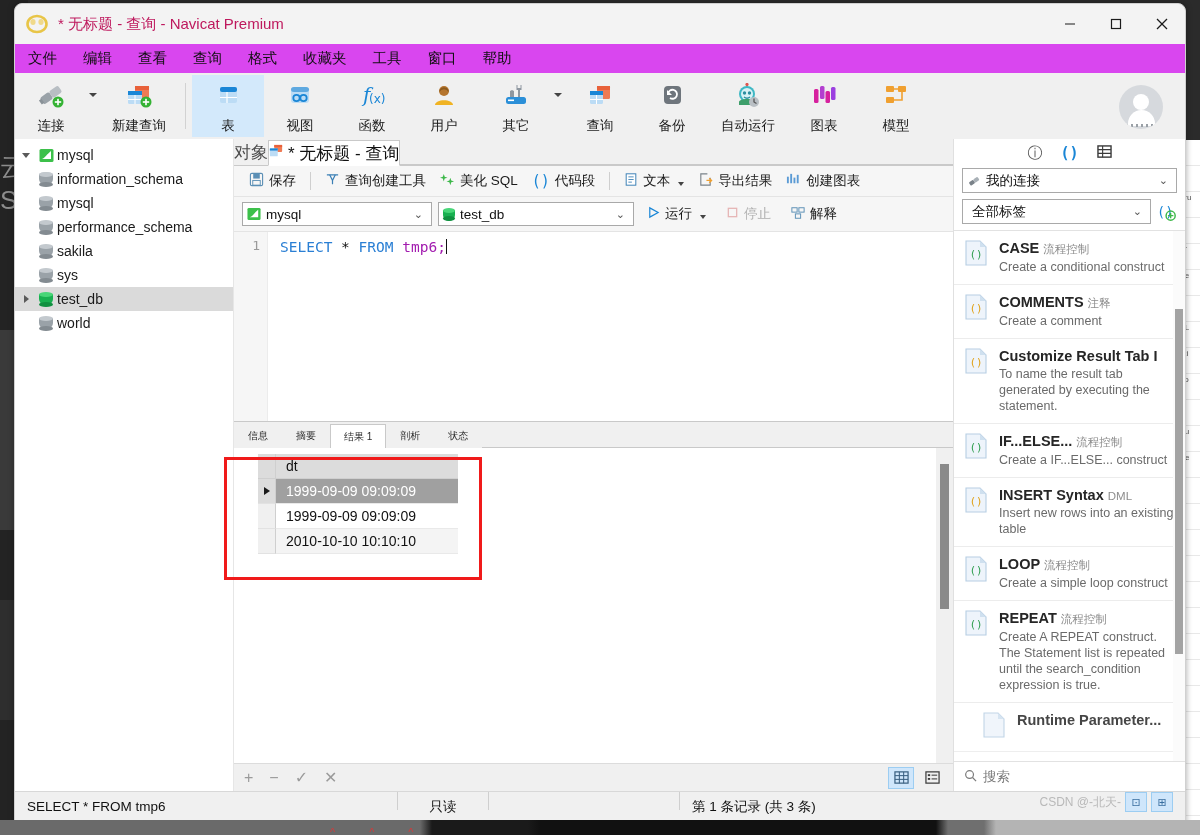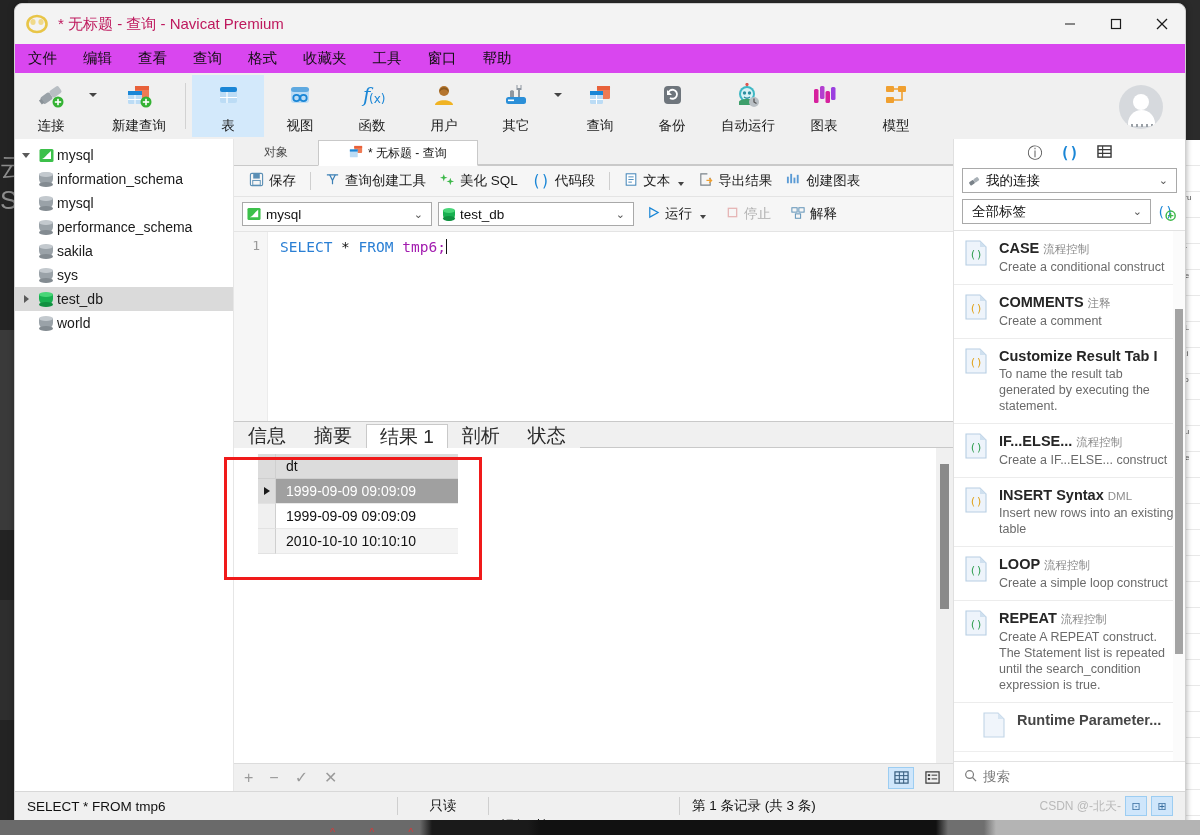--- a/index.html
+++ b/index.html
@@ -98,22 +98,22 @@
   .tree-ic { width:22px; display:flex; align-items:center; justify-content:center; }
   .db-cyl { width:14px; height:15px; position:relative; }
   .db-cyl .top { position:absolute;top:0;left:0;width:14px;height:5px;border-radius:50%;}
   .db-cyl .mid { position:absolute;top:2px;left:0;width:14px;height:11px;border-radius:0 0 6px 6px;}
   .db-cyl .bot { position:absolute;bottom:0;left:0;width:14px;height:5px;border-radius:50%;}
 
   
   .center { flex:1; display:flex; flex-direction:column; background:#fff; min-width:0;}
   .tabstrip { height:27px; background:#f0f0f0; display:flex; align-items:flex-end;
     border-bottom:1px solid #c9c9c9; }
-  .tab { height:26px; padding:0 30px; display:flex; align-items:center; gap:5px;
-    font-size:12px; color:#4b4b4b; background:#f0f0f0; cursor:default;justify-content:center;}
+  .tab { height:26px; padding:0 0; display:flex; align-items:center; gap:5px;
+    font-size:17px; color:#4b4b4b; background:#f0f0f0; cursor:default;justify-content:center;}
   .tab.active { background:#fff; color:#111; border:1px solid #c9c9c9; border-bottom:1px solid #fff;
     margin-bottom:-1px; }
   .tab-rest { flex:1; border-bottom:1px solid #c9c9c9; }
 
   .qtoolbar { height:31px; display:flex; align-items:center; gap:0px; background:#f6f6f6;
     border-bottom:1px solid #e4e4e4; padding-left:8px; }
   .qbtn { display:flex; align-items:center; gap:5px; font-size:13.5px; color:#1a1a1a;
     padding:3px 7px; cursor:default; }
   .qsep { width:1px; height:18px; background:#cfcfcf; margin:0 7px; }
 
@@ -135,21 +135,21 @@
   .kw { color:#2a7fd4; }
   .op { color:#111; }
   .idt { color:#a21caf; }
   .caret-bar { display:inline-block; width:1px; height:15px; background:#111;
     vertical-align:-2px; }
 
   
   .results { height:370px; display:flex; flex-direction:column; border-top:1px solid #c9c9c9;
     background:#fff; position:relative; }
   .rtabs { height:26px; background:#f0f0f0; display:flex; align-items:flex-end; }
-  .rtab { height:25px; padding:0 13px; display:flex; align-items:center; font-size:19px;
+  .rtab { height:25px; padding:0 13px; display:flex; align-items:center; font-size:10px;
     color:#2a2a2a; border:1px solid transparent; cursor:default;}
   .rtab.active { background:#fff; border:1px solid #c9c9c9; border-bottom-color:#fff;
     margin-bottom:-1px; }
   .rtabs-rest { flex:1; border-bottom:1px solid #c9c9c9; }
 
   .grid-wrap { flex:1; position:relative; background:#fff; overflow:hidden; }
   .grid { position:absolute; left:24px; top:6px; width:200px; }
   .grid-row { display:flex; height:25px; align-items:center; font-size:14px; }
   .gutter-cell { width:18px; height:25px; border-right:1px solid #cfcfcf;
     border-bottom:1px solid #e2e2e2; background:#f0f0f0; display:flex;
@@ -199,21 +199,21 @@
   .snip-title .cat { font-weight:normal; font-size:11.5px; color:#8d8d8d; padding-left:4px; }
   .snip-desc { font-size:12.5px; color:#6a6a6a; line-height:16px; margin-top:2px; }
   .rp-scroll { position:absolute; right:0; top:0; width:12px; height:100%; background:#fbfbfb;}
   .rp-scroll .thumb { position:absolute; left:2px; top:78px; width:8px; height:345px; background:#a3a3a3;}
   .rp-search { height:30px; border-top:1px solid #e2e2e2; display:flex; align-items:center;
     gap:6px; padding-left:10px; background:#fff; }
   .rp-search .ph { font-size:13.5px; color:#7a7a7a; }
 
   
   .statusbar { height:29px; background:#f0f0f0; border-top:1px solid #d8d8d8;
-    display:flex; align-items:center; font-size:13.5px; color:#111; }
+    display:flex; align-items:flex-start; font-size:13.5px; color:#111; }
   .sb-cell { padding:0 12px; height:29px; display:flex; align-items:center; }
   .sb-div { width:1px; height:18px; background:#cfcfcf; }
   .watermark { margin-left:auto; padding-right:12px; font-size:12px; color:#b9b9b9;
     display:flex; align-items:center; gap:4px;}
   .wm-badge { width:22px;height:20px;background:#cfe6fb; border:1px solid #9ccdf2;
     display:flex;align-items:center;justify-content:center;font-size:11px;color:#3a6fa0;}
 </style>
 </head>
 <body>
 

